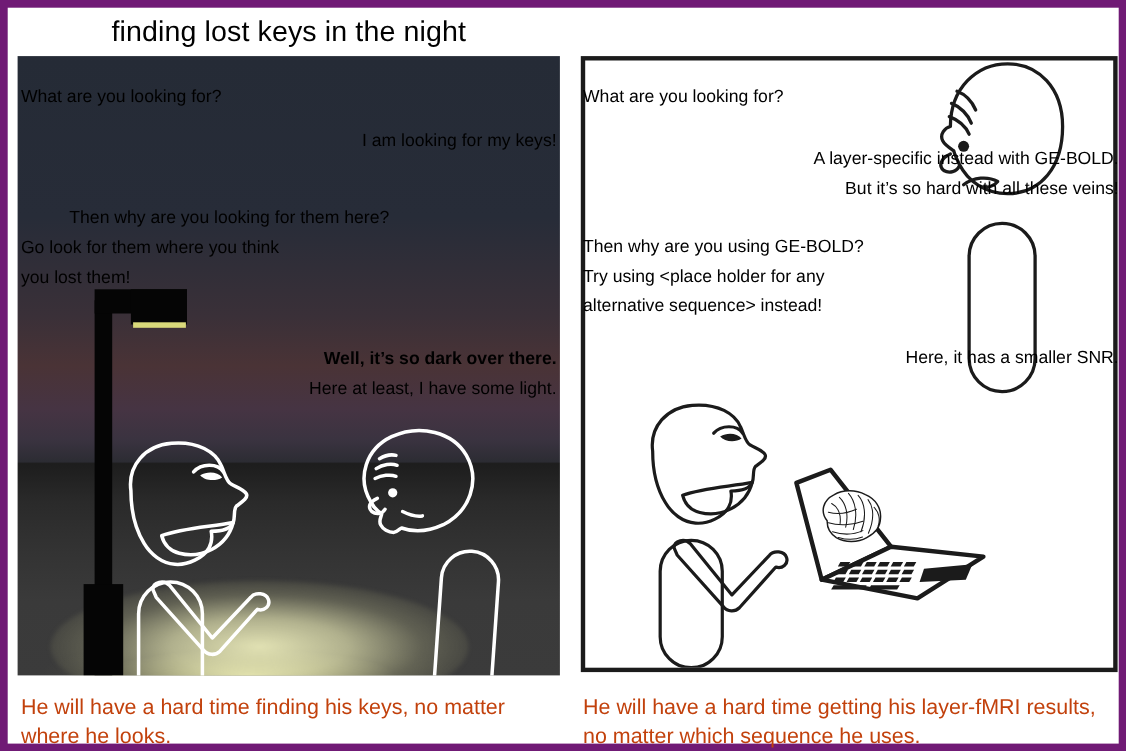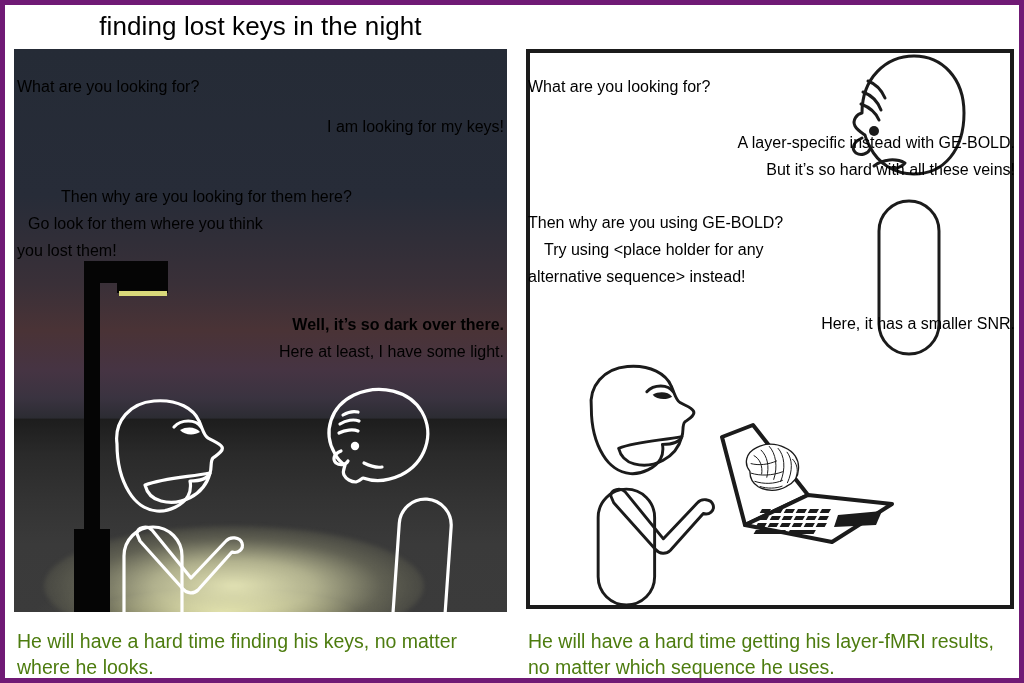--- a/index.html
+++ b/index.html
@@ -11,21 +11,21 @@
     width: 1024px;
     height: 683px;
     font-family: "Liberation Sans", sans-serif;
     overflow: hidden;
   }
   #comic-frame {
     position: relative;
     width: 1024px;
     height: 683px;
     box-sizing: border-box;
-    border: 5px solid #701a75;
+    border: 7px solid #701a75;
     background: #ffffff;
   }
 
   
   .panel {
     position: absolute;
     top: 0;
     width: 511px;
     height: 681px;
     box-sizing: border-box;
@@ -116,21 +116,21 @@
   }
   .line.left  { left: 12px;  text-align: left; }
   .line.right { right: 12px; text-align: right; }
 
   
   .caption {
     position: absolute;
     bottom: 6px;
     font-size: 19.5px;
     line-height: 26px;
-    color: #4d7c0f;
+    color: #c2410c;
   }
   #caption-left  { left: 12px; width: 480px; }
   #caption-right { left: 12px; width: 486px; }
 
   svg { display: block; }
   .stage svg.art {
     position: absolute;
     left: 0;
     top: 0;
     overflow: visible;
@@ -219,21 +219,21 @@
 
           <rect x="382" y="450" width="52" height="145" rx="26" transform="rotate(4 408 522)"></rect>
         </g>
       </svg>
     </div>
 
     <div class="dialogue" id="dlg-left">
         <div class="line left" style="top: 68px; left: 12px;">What are you looking for?</div>
         <div class="line right" style="top: 108px; right: 12px;">I am looking for my keys!</div>
         <div class="line left" style="top: 178px; left: 12px; margin-left: 44px;">Then why are you looking for them here?</div>
-        <div class="line left" style="top: 205px; left: 12px; margin-left: 11px;">Go look for them where you think</div>
+        <div class="line left" style="top: 205px; left: 12px;">Go look for them where you think</div>
         <div class="line left" style="top: 232px; left: 12px;">you lost them!</div>
         <div class="line right" style="top: 306px; right: 12px; font-weight: bold;">Well, it’s so dark over there.</div>
         <div class="line right" style="top: 333px; right: 12px;">Here at least, I have some light.</div>
       </div>
 
     <div class="caption" id="caption-left">He will have a hard time finding his keys, no matter where he looks.</div>
   </div>
 
   <div class="panel" id="panel-right">
 
@@ -350,21 +350,21 @@
           <rect x="349" y="148" width="60" height="153" rx="30"></rect>
         </g>
       </svg>
     </div>
 
     <div class="dialogue" id="dlg-right">
         <div class="line left" style="top: 68px; left: 12px;">What are you looking for?</div>
         <div class="line right" style="top: 124px; right: 12px;">A layer-specific instead with GE-BOLD.</div>
         <div class="line right" style="top: 151px; right: 12px;">But it’s so hard with all these veins!</div>
         <div class="line left" style="top: 204px; left: 12px;">Then why are you using GE-BOLD?</div>
-        <div class="line left" style="top: 231px; left: 28px;">Try using &lt;place holder for any</div>
+        <div class="line left" style="top: 231px; left: 12px;">Try using &lt;place holder for any</div>
         <div class="line left" style="top: 258px; left: 12px;">alternative sequence&gt; instead!</div>
         <div class="line right" style="top: 305px; right: 12px;">Here, it has a smaller SNR.</div>
       </div>
 
     <div class="caption" id="caption-right">He will have a hard time getting his layer-fMRI results, no matter which sequence he uses.</div>
   </div>
 
 </div>
 
 </body></html>

